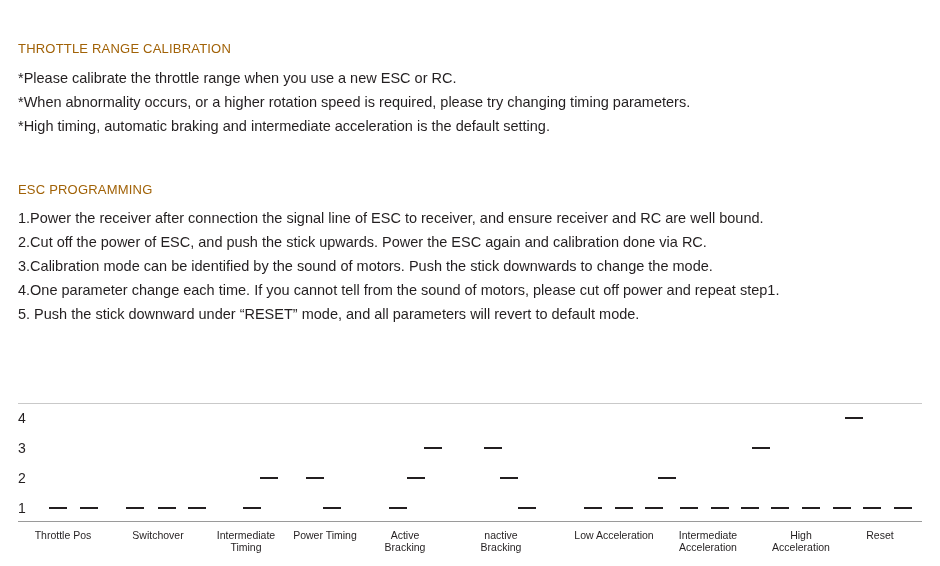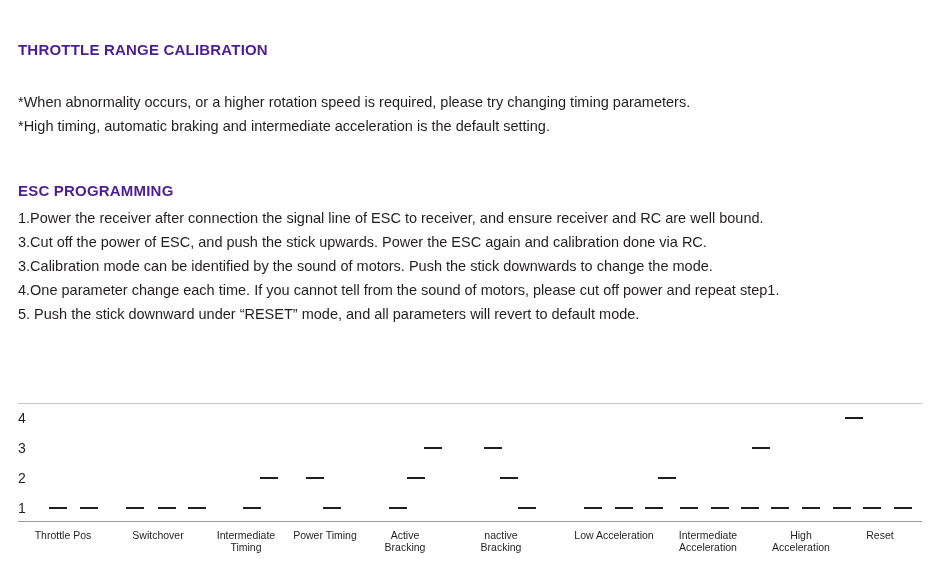--- a/index.html
+++ b/index.html
@@ -16,24 +16,24 @@
     overflow: hidden;
   }
   .page {
     position: absolute;
     left: 0; top: 0;
     width: 940px;
     height: 566px;
   }
   .section-title {
     position: absolute;
-    font-size: 15px;
-    font-weight: 700;
+    font-size: 13px;
+    font-weight: 400;
     letter-spacing: 0.2px;
-    color: #4c1d95;
+    color: #a16207;
     white-space: nowrap;
   }
   .body-line {
     position: absolute;
     font-size: 14.5px;
     font-weight: 400;
     color: #231f20;
     white-space: nowrap;
   }
   
@@ -97,26 +97,27 @@
     line-height: 12px;
     width: 110px;
   }
 </style>
 </head>
 <body>
 
 <div class="page">
 
   <div class="section-title" id="throttle-title">THROTTLE RANGE CALIBRATION</div>
+  <div class="body-line" id="throttle-l0">*Please calibrate the throttle range when you use a new ESC or RC.</div>
   <div class="body-line" id="throttle-l2">*High timing, automatic braking and intermediate acceleration is the default setting.</div>
   <div class="body-line" id="throttle-l1">*When abnormality occurs, or a higher rotation speed is required, please try changing timing parameters.</div>
 
   <div class="section-title" id="esc-title">ESC PROGRAMMING</div>
   <div class="body-line" id="esc-l0">1.Power the receiver after connection the signal line of ESC to receiver, and ensure receiver and RC are well bound.</div>
-  <div class="body-line" id="esc-l1">3.Cut off the power of ESC, and push the stick upwards. Power the ESC again and calibration done via RC.</div>
+  <div class="body-line" id="esc-l1">2.Cut off the power of ESC, and push the stick upwards. Power the ESC again and calibration done via RC.</div>
   <div class="body-line" id="esc-l2">3.Calibration mode can be identified by the sound of motors. Push the stick downwards to change the mode.</div>
   <div class="body-line" id="esc-l3">4.One parameter change each time. If you cannot tell from the sound of motors, please cut off power and repeat step1.</div>
   <div class="body-line" id="esc-l4">5. Push the stick downward under “RESET” mode, and all parameters will revert to default mode.</div>
 
 
   <div class="chart">
     <div class="chart-topline"></div>
     <div class="chart-axisline"></div>
     <div id="yticks">
         <div class="ytick" style="left: 0px; top: 97px;">1</div>

